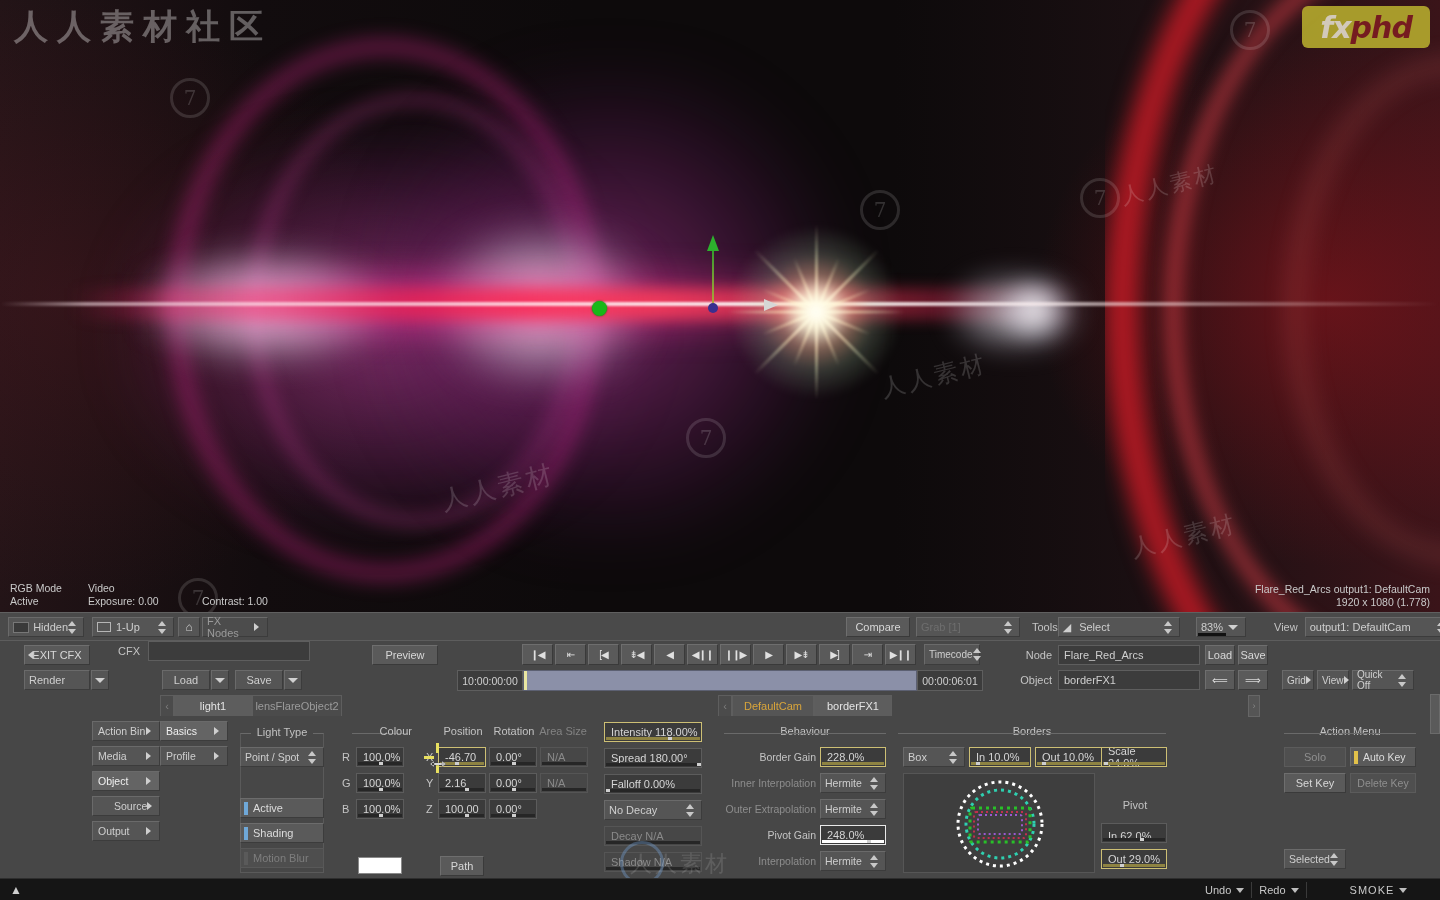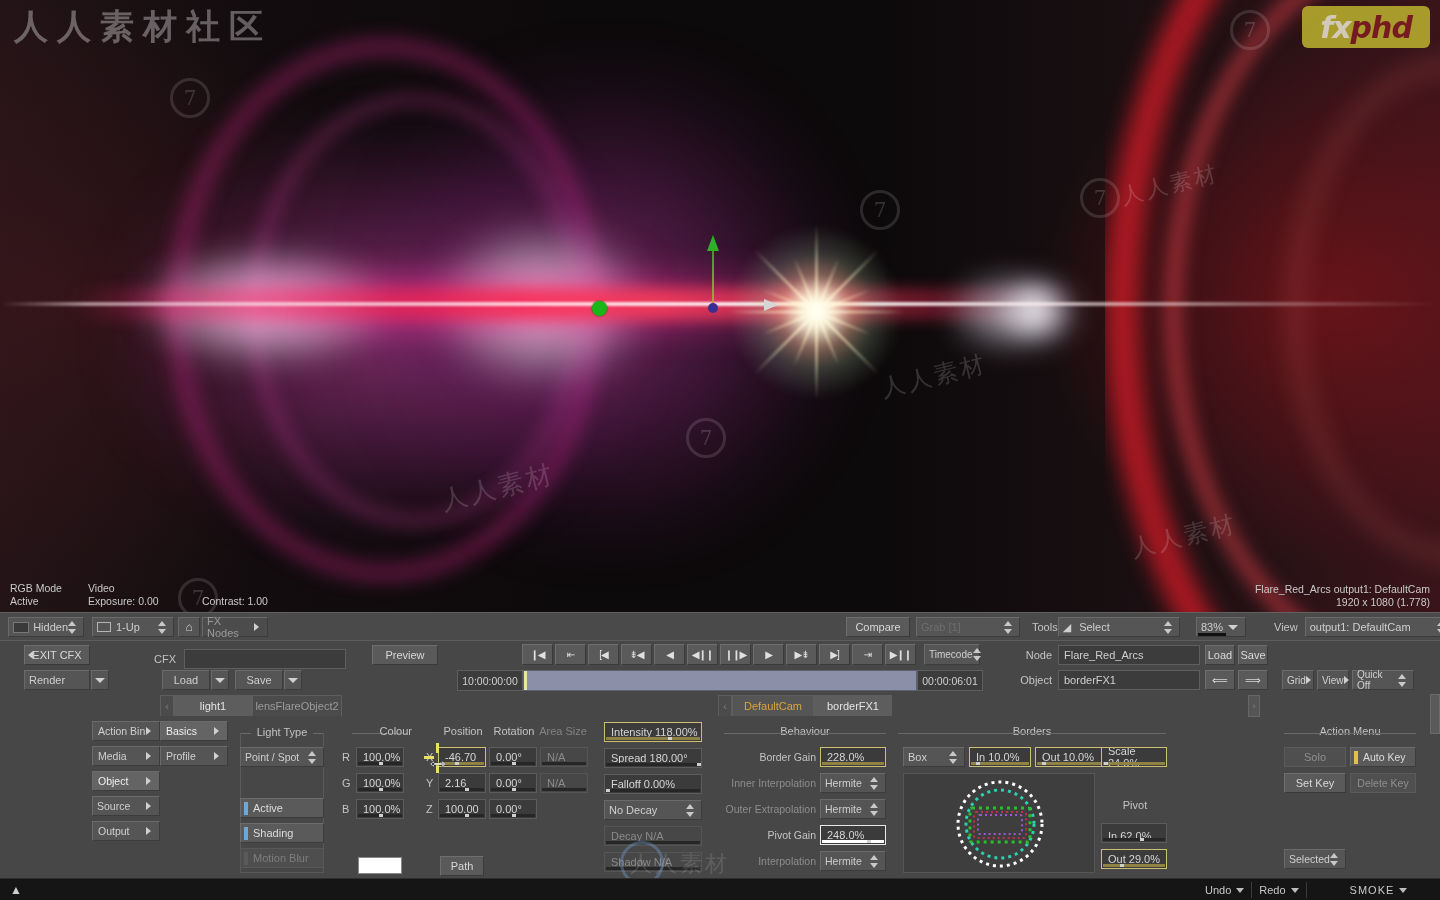--- a/index.html
+++ b/index.html
@@ -446,21 +446,21 @@
   </div>
 
   <div class="bar" id="panelbar">
 
     <div class="row" style="left:24px;top:4px;">
       <div class="btn" style="width:66px;height:20px;position:relative;">
         <span style="position:absolute;left:3px;width:0;height:0;border-top:4px solid transparent;border-bottom:4px solid transparent;border-right:5px solid #cfcfcf;"></span>
         <span>EXIT CFX</span>
       </div>
     </div>
-    <div class="row" style="left:118px;top:8px;margin-left:36px;">
+    <div class="row" style="left:118px;top:0;">
       <span class="lbl" style="margin-right:8px;">CFX</span>
       <div class="fld" style="width:162px;height:20px;"></div>
     </div>
     <div class="row" style="left:372px;top:4px;">
       <div class="btn" style="width:66px;height:20px;">
           <span>Preview</span>
         </div>
     </div>
 
     <div class="row" id="transport-row" style="left:522px;top:3px;gap:2px;">
@@ -574,21 +574,21 @@
           <span class="arrowr"></span>
         </div>
         <div class="menu-btn dim" style="height: 20px; margin-bottom: 5px; width: 68px; padding-left: 5px;">
           <span style="font-size: 10.5px;">Media</span>
           <span class="arrowr"></span>
         </div>
         <div class="menu-btn" style="height: 20px; margin-bottom: 5px; width: 68px; padding-left: 5px; background: rgb(100, 100, 100); color: rgb(239, 239, 239);">
           <span style="font-size: 10.5px;">Object</span>
           <span class="arrowr"></span>
         </div>
-        <div class="menu-btn dim" style="height: 20px; margin-bottom: 5px; width: 68px; padding-left: 4px;">
+        <div class="menu-btn dim" style="height: 20px; margin-bottom: 5px; width: 68px; padding-left: 21px;">
           <span style="font-size: 10.5px;">Source</span>
           <span class="arrowr"></span>
         </div>
         <div class="menu-btn dim" style="height: 20px; margin-bottom: 5px; width: 68px; padding-left: 5px;">
           <span style="font-size: 10.5px;">Output</span>
           <span class="arrowr"></span>
         </div>
       </div>
     <div id="menu-col3" style="position:absolute;left:160px;top:80px;width:68px;">
         <div class="menu-btn" style="height: 20px; margin-bottom: 5px; width: 68px; padding-left: 5px; background: rgb(100, 100, 100); color: rgb(239, 239, 239);">

